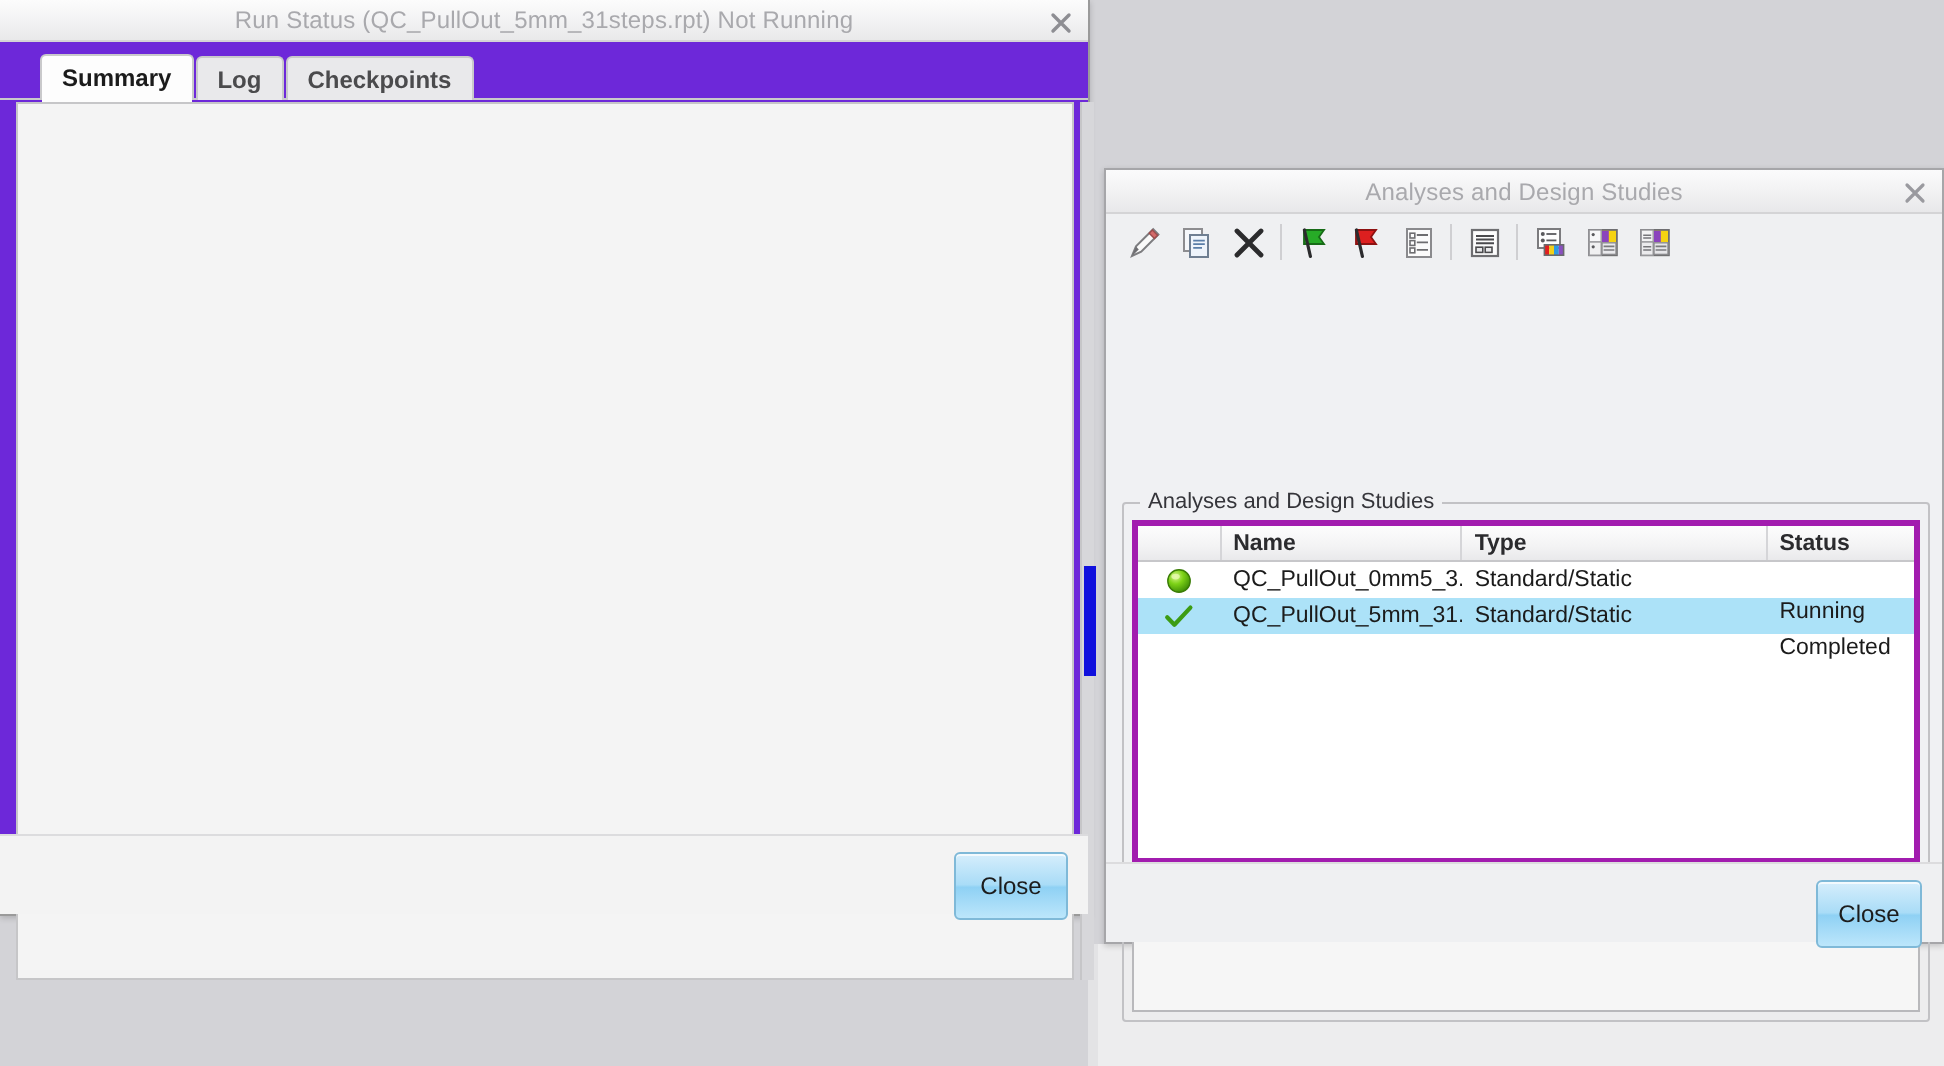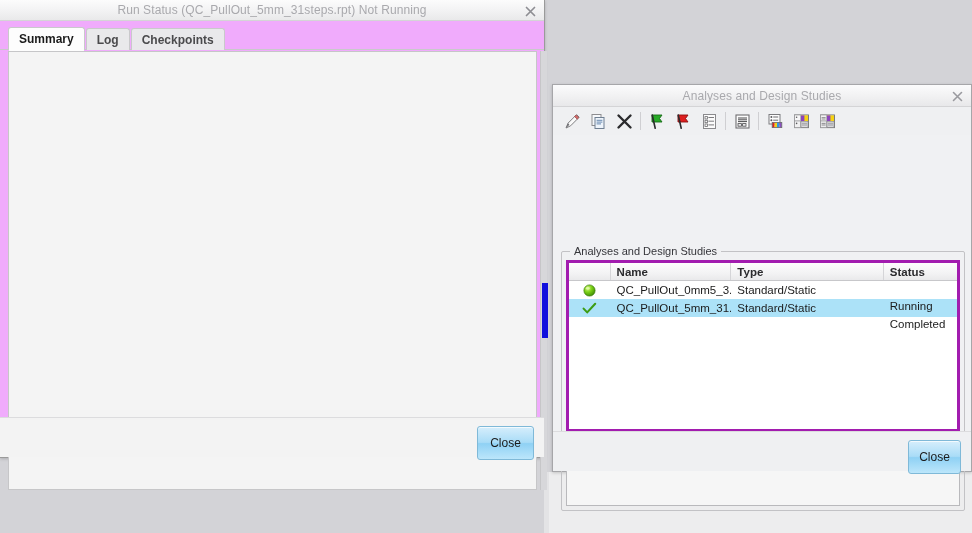--- a/index.html
+++ b/index.html
@@ -49,29 +49,29 @@
     position:absolute;right:6px;top:3px;width:16px;height:16px;
     display:flex;align-items:center;justify-content:center;
     cursor:pointer;
   }
   .win-close svg{display:block;}
 
   
   #run-status-window{
     left:0px;top:0px;width:545px;height:458px;
     border-left:none;border-top:none;
-    background:#f0abfc;
+    background:#6d28d9;
   }
   #run-status-window .titlebar{
     background:linear-gradient(to bottom,#fcfcfc 0%,#f3f3f4 50%,#e9e9ea 100%);
   }
   .tabstrip{
     height:23px;
     margin:6px 0 0 0;
-    padding-left:8px;
+    padding-left:20px;
     display:flex;align-items:flex-end;
     position:relative;
     box-sizing:border-box;
   }
   .tabstrip:after{
     content:"";position:absolute;left:0;right:0;bottom:0;height:1px;
     background:#c9c9cb;
   }
   .tab{
     height:22px;

